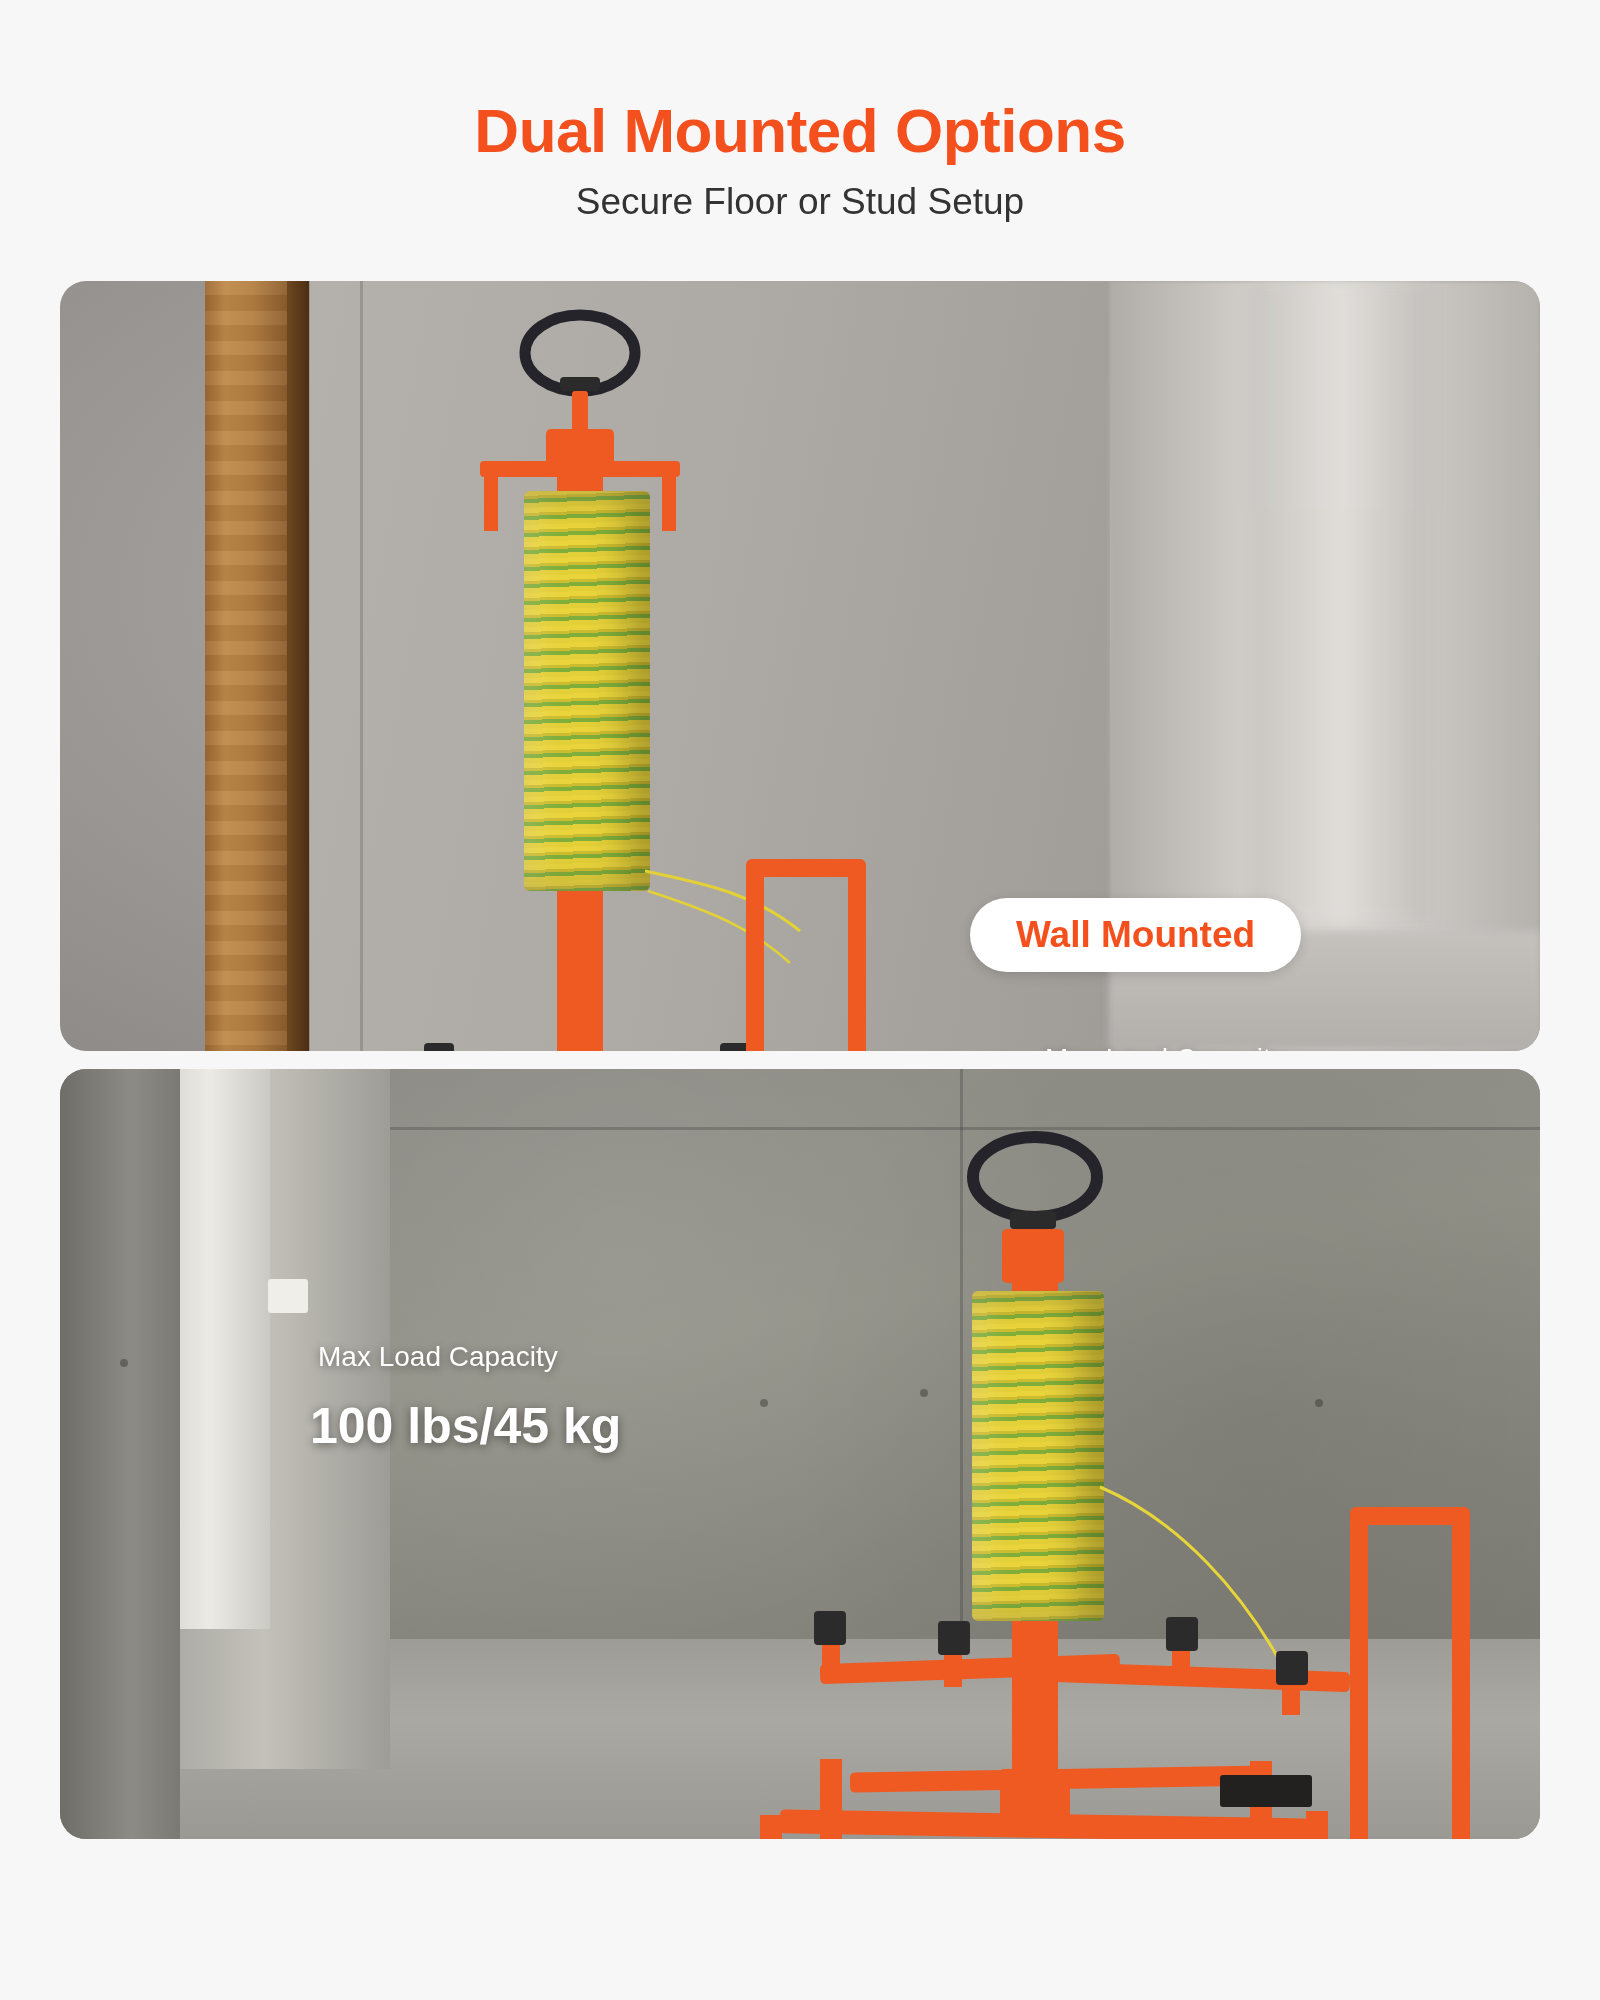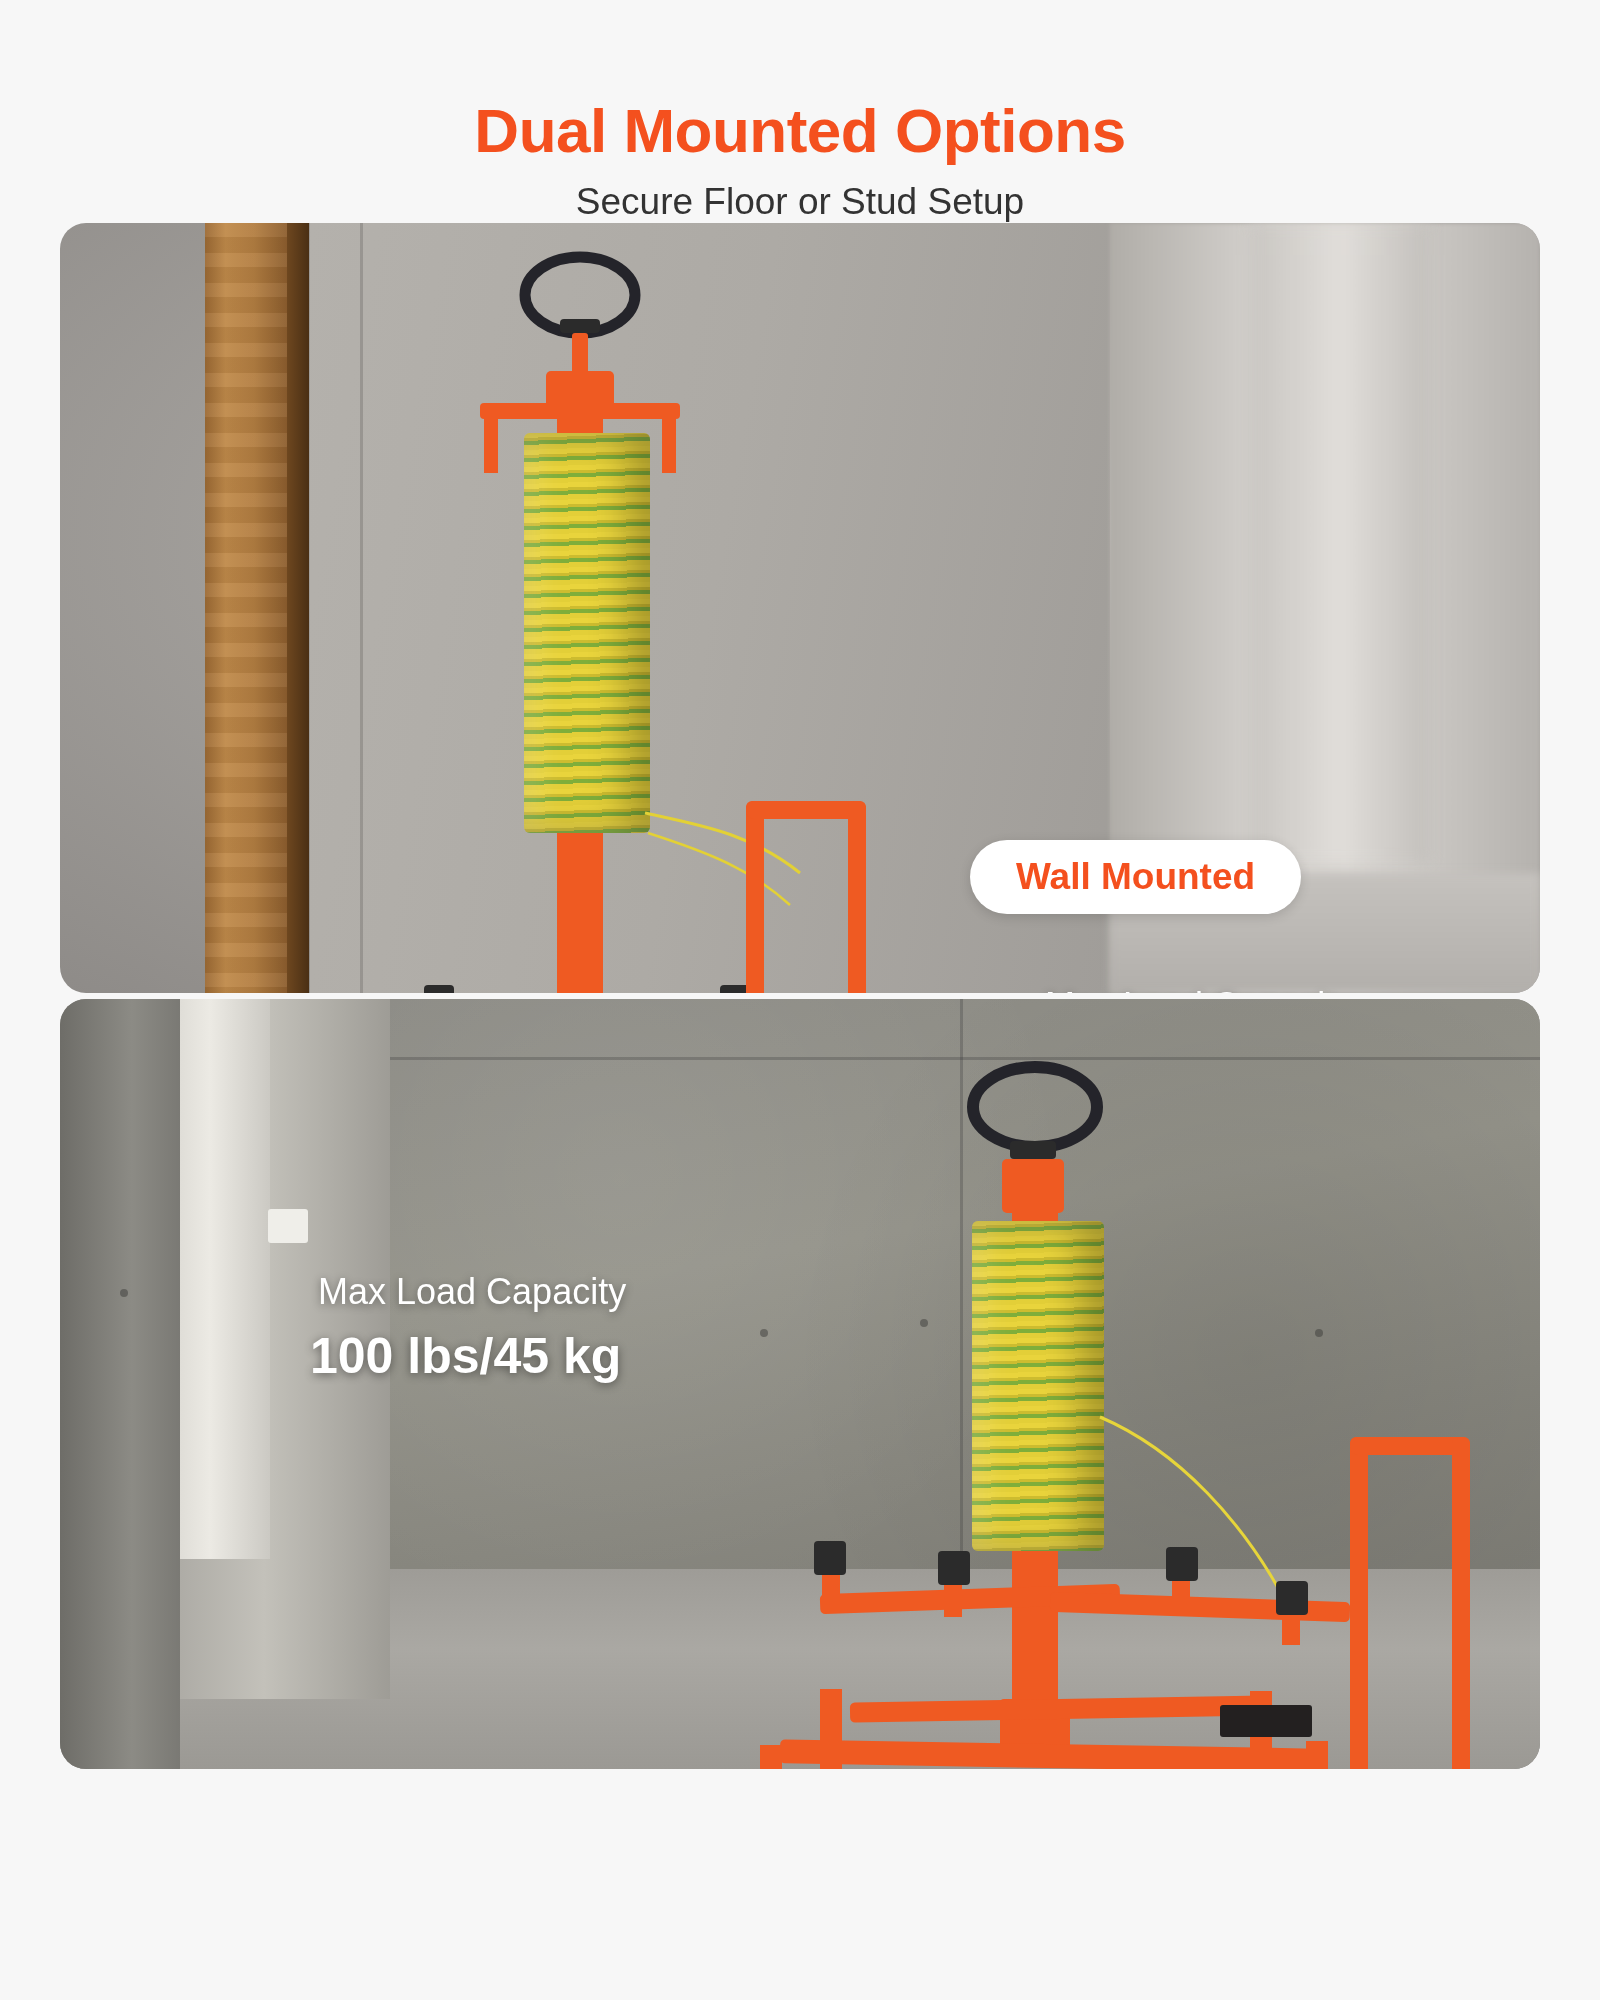--- a/index.html
+++ b/index.html
@@ -31,24 +31,25 @@
   }
   .subtitle {
     margin-top: 18px;
     font-size: 37px;
     color: #333333;
     font-weight: 400;
   }
 
   
   .cards {
+    margin-top: 58px;
     padding: 0 60px;
     display: flex;
     flex-direction: column;
-    gap: 6px;
+    gap: 18px;
   }
   .card {
     position: relative;
     width: 1480px;
     height: 770px;
     border-radius: 26px;
     overflow: hidden;
   }
 
   
@@ -118,21 +119,21 @@
     padding: 16px 46px;
     font-size: 37px;
     font-weight: bold;
     color: #f4501e;
     white-space: nowrap;
     box-shadow: 0 3px 12px rgba(0,0,0,.14);
   }
   .cap-label {
     position: absolute;
     color: #ffffff;
-    font-size: 36px;
+    font-size: 28px;
     font-weight: 400;
     white-space: nowrap;
     text-shadow: 0 2px 8px rgba(0,0,0,.4);
     text-align: center;
   }
   .cap-value {
     position: absolute;
     color: #ffffff;
     font-size: 50px;
     font-weight: bold;

